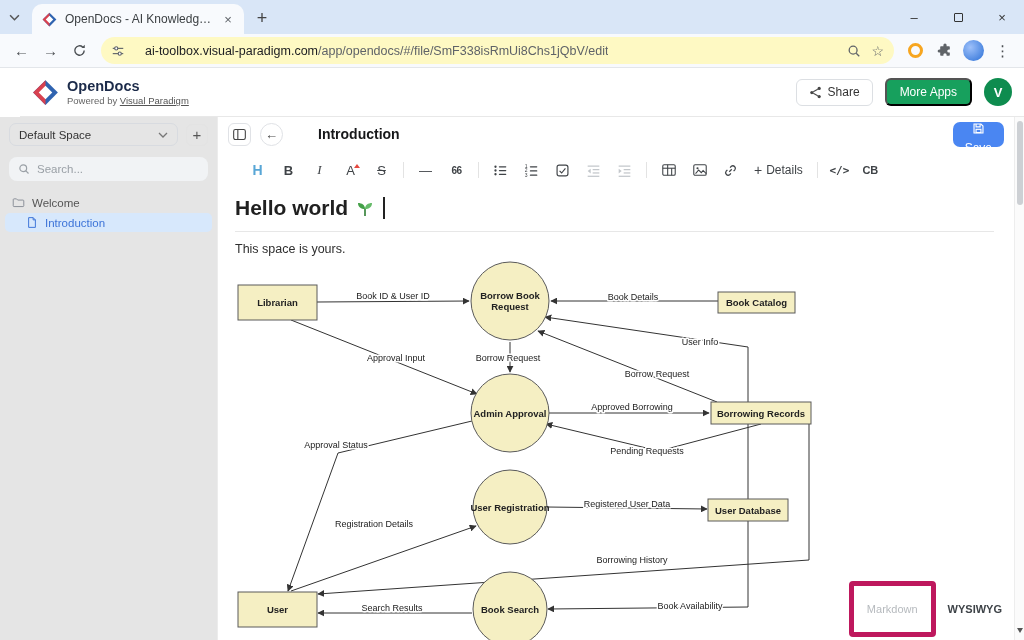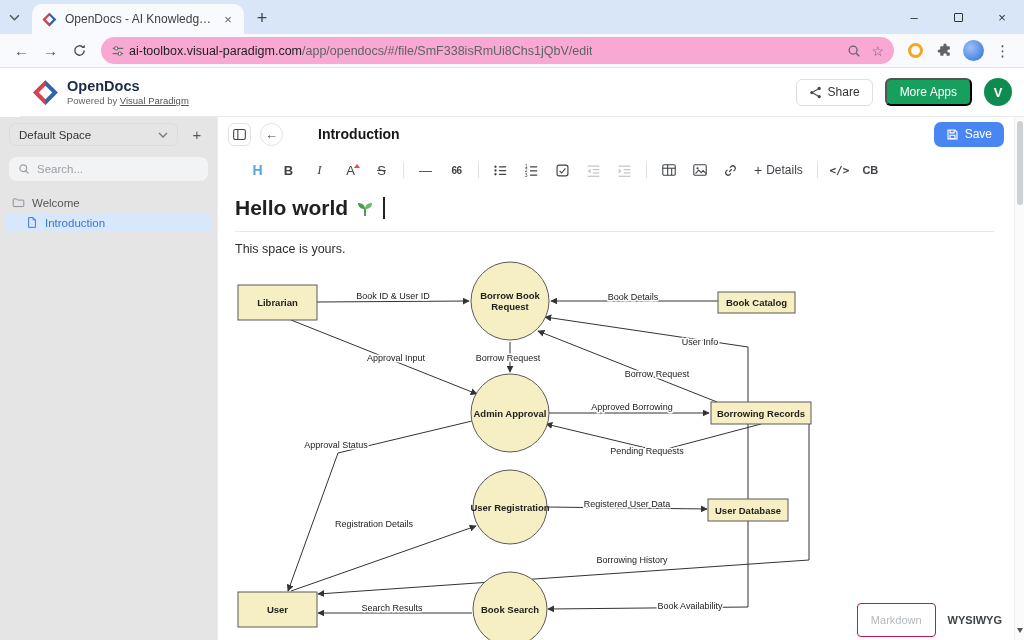--- a/index.html
+++ b/index.html
@@ -19,22 +19,22 @@
             font-size:18px; color:#444; cursor:pointer; }
   .win-controls { position:absolute; right:0; top:0; height:34px; display:flex; }
   .wc { width:44px; height:100%; display:flex; align-items:center; justify-content:center; font-size:13px; color:#333; cursor:pointer; }
   .wc-max-box { width:9px; height:9px; border:1.2px solid #333; border-radius:1px; }
 
   
   .btoolbar { height:34px; background:var(--toolbar-bg); border-bottom:1px solid #e3e6ea;
               display:flex; align-items:center; padding:0 8px; gap:2px; }
   .nav-ic { width:27px; height:27px; display:flex; align-items:center; justify-content:center;
             font-size:15px; color:#4a4e52; border-radius:50%; cursor:pointer; }
-  .omnibox { flex:1; height:27px; background:#f9a8d4; border-radius:14px; margin:0 6px;
-             display:flex; align-items:center; padding:0 10px; gap:4px; cursor:text;text-align:center; }
+  .omnibox { flex:1; height:27px; background:#fef9c3; border-radius:14px; margin:0 6px;
+             display:flex; align-items:center; padding:0 10px; gap:20px; cursor:text;text-align:center; }
   .url { font-size:12.5px; white-space:nowrap; overflow:hidden; }
   .url .domain { color:#202124; }
   .url .path { color:#5f6368; }
   .omni-right { margin-left:auto; display:flex; gap:10px; align-items:center; }
   .ext-ring { width:15px; height:15px; border:3px solid #f7a620; border-radius:50%; }
   .avatar-chip { width:21px; height:21px; border-radius:50%;
                  background:radial-gradient(circle at 35% 35%, #9dc0fa, #2a6fd6); }
 
   
   .appheader { height:49px; background:#fff; border-bottom:1px solid #e8e8e8;
@@ -72,21 +72,21 @@
                        margin:1px 5px 0; padding-left:21px; }
 
   .main { flex:1; position:relative; overflow:hidden; background:#fff; margin-right:10px; }
   .main-topbar { height:34px; display:flex; align-items:center; padding:0 10px; gap:9px; }
   .icon-btn { width:23px; height:23px; border:1px solid #e0e2e6; border-radius:6px; display:flex; align-items:center;
               justify-content:center; color:#444; font-size:13px; cursor:pointer; background:#fff; }
   .icon-btn.round { border-radius:50%; }
   .doc-title { font-weight:bold; font-size:14px; color:#17181a; margin-left:26px; }
   .save-btn { margin-left:auto; height:25px; padding:0 12px; background:var(--accent-blue); border:none; border-radius:7px;
               color:#fff; font-size:12px; display:flex; align-items:center; gap:6px; cursor:pointer;
-              font-family:"Liberation Sans",sans-serif; }
+              font-family:"Liberation Sans",sans-serif;flex-direction:column; }
 
   .ed-toolbar { height:38px; display:flex; align-items:center; padding-left:24px; }
   .tool { width:31px; height:24px; display:flex; align-items:center; justify-content:center; color:#3f4347;
           font-size:13px; cursor:pointer; position:relative; border-radius:4px; }
   .tool.disabled { color:#c3c7cb; cursor:default; }
   .sep { width:1px; height:16px; background:#e3e3e3; margin:0 6px; }
   .t-h { color:var(--heading-accent); font-weight:bold; font-size:14px; }
   .t-b { font-weight:bold; }
   .t-i { font-style:italic; font-family:"Liberation Serif",serif; }
   .t-s { text-decoration:line-through; }
@@ -105,21 +105,21 @@
   .doc-p { margin-top:10px; font-size:12.5px; color:#2e2e2e; }
   .dfd { display:block; margin-top:4px; }
 
   .dfd-node { fill:var(--diagram-node-fill); stroke:#5a5a5a; stroke-width:1; }
   .dfd-edge { fill:none; stroke:#333; stroke-width:1; }
   .dfd-label { font:600 9.5px "Liberation Sans",sans-serif; fill:#222; text-anchor:middle; dominant-baseline:central; }
   .dfd-edge-label { font:9px "Liberation Sans",sans-serif; fill:#222; text-anchor:middle; dominant-baseline:central;
                     paint-order:stroke; stroke:#fff; stroke-width:3px; stroke-linejoin:round; }
 
   .status-bar { position:absolute; right:8px; bottom:3px; display:flex; gap:8px; align-items:center; z-index:5; }
-  .md-btn { padding:10px 13px; background:#fff; border:1px solid #be185d; border-radius:4px; color:#b6babe;
+  .md-btn { padding:17px 13px; background:#fff; border:5px solid #be185d; border-radius:4px; color:#b6babe;
             font-size:11px; cursor:pointer; }
   .wys { font-size:11px; color:#3e4348; font-weight:bold; background:#fff; padding:3px 4px; }
 
   .scrollbar { position:absolute; right:0; top:0; bottom:0; width:10px; background:#fbfbfb; border-left:1px solid #ededed; }
   .sb-thumb { position:absolute; top:4px; left:2px; width:6px; height:84px; background:#cdd0d4; border-radius:3px; cursor:pointer; }
   .sb-arrow { position:absolute; bottom:4px; left:1.5px; width:0; height:0; border:3.5px solid transparent;
               border-top:5px solid #555; cursor:pointer; }
 </style>
 </head>
 <body>

